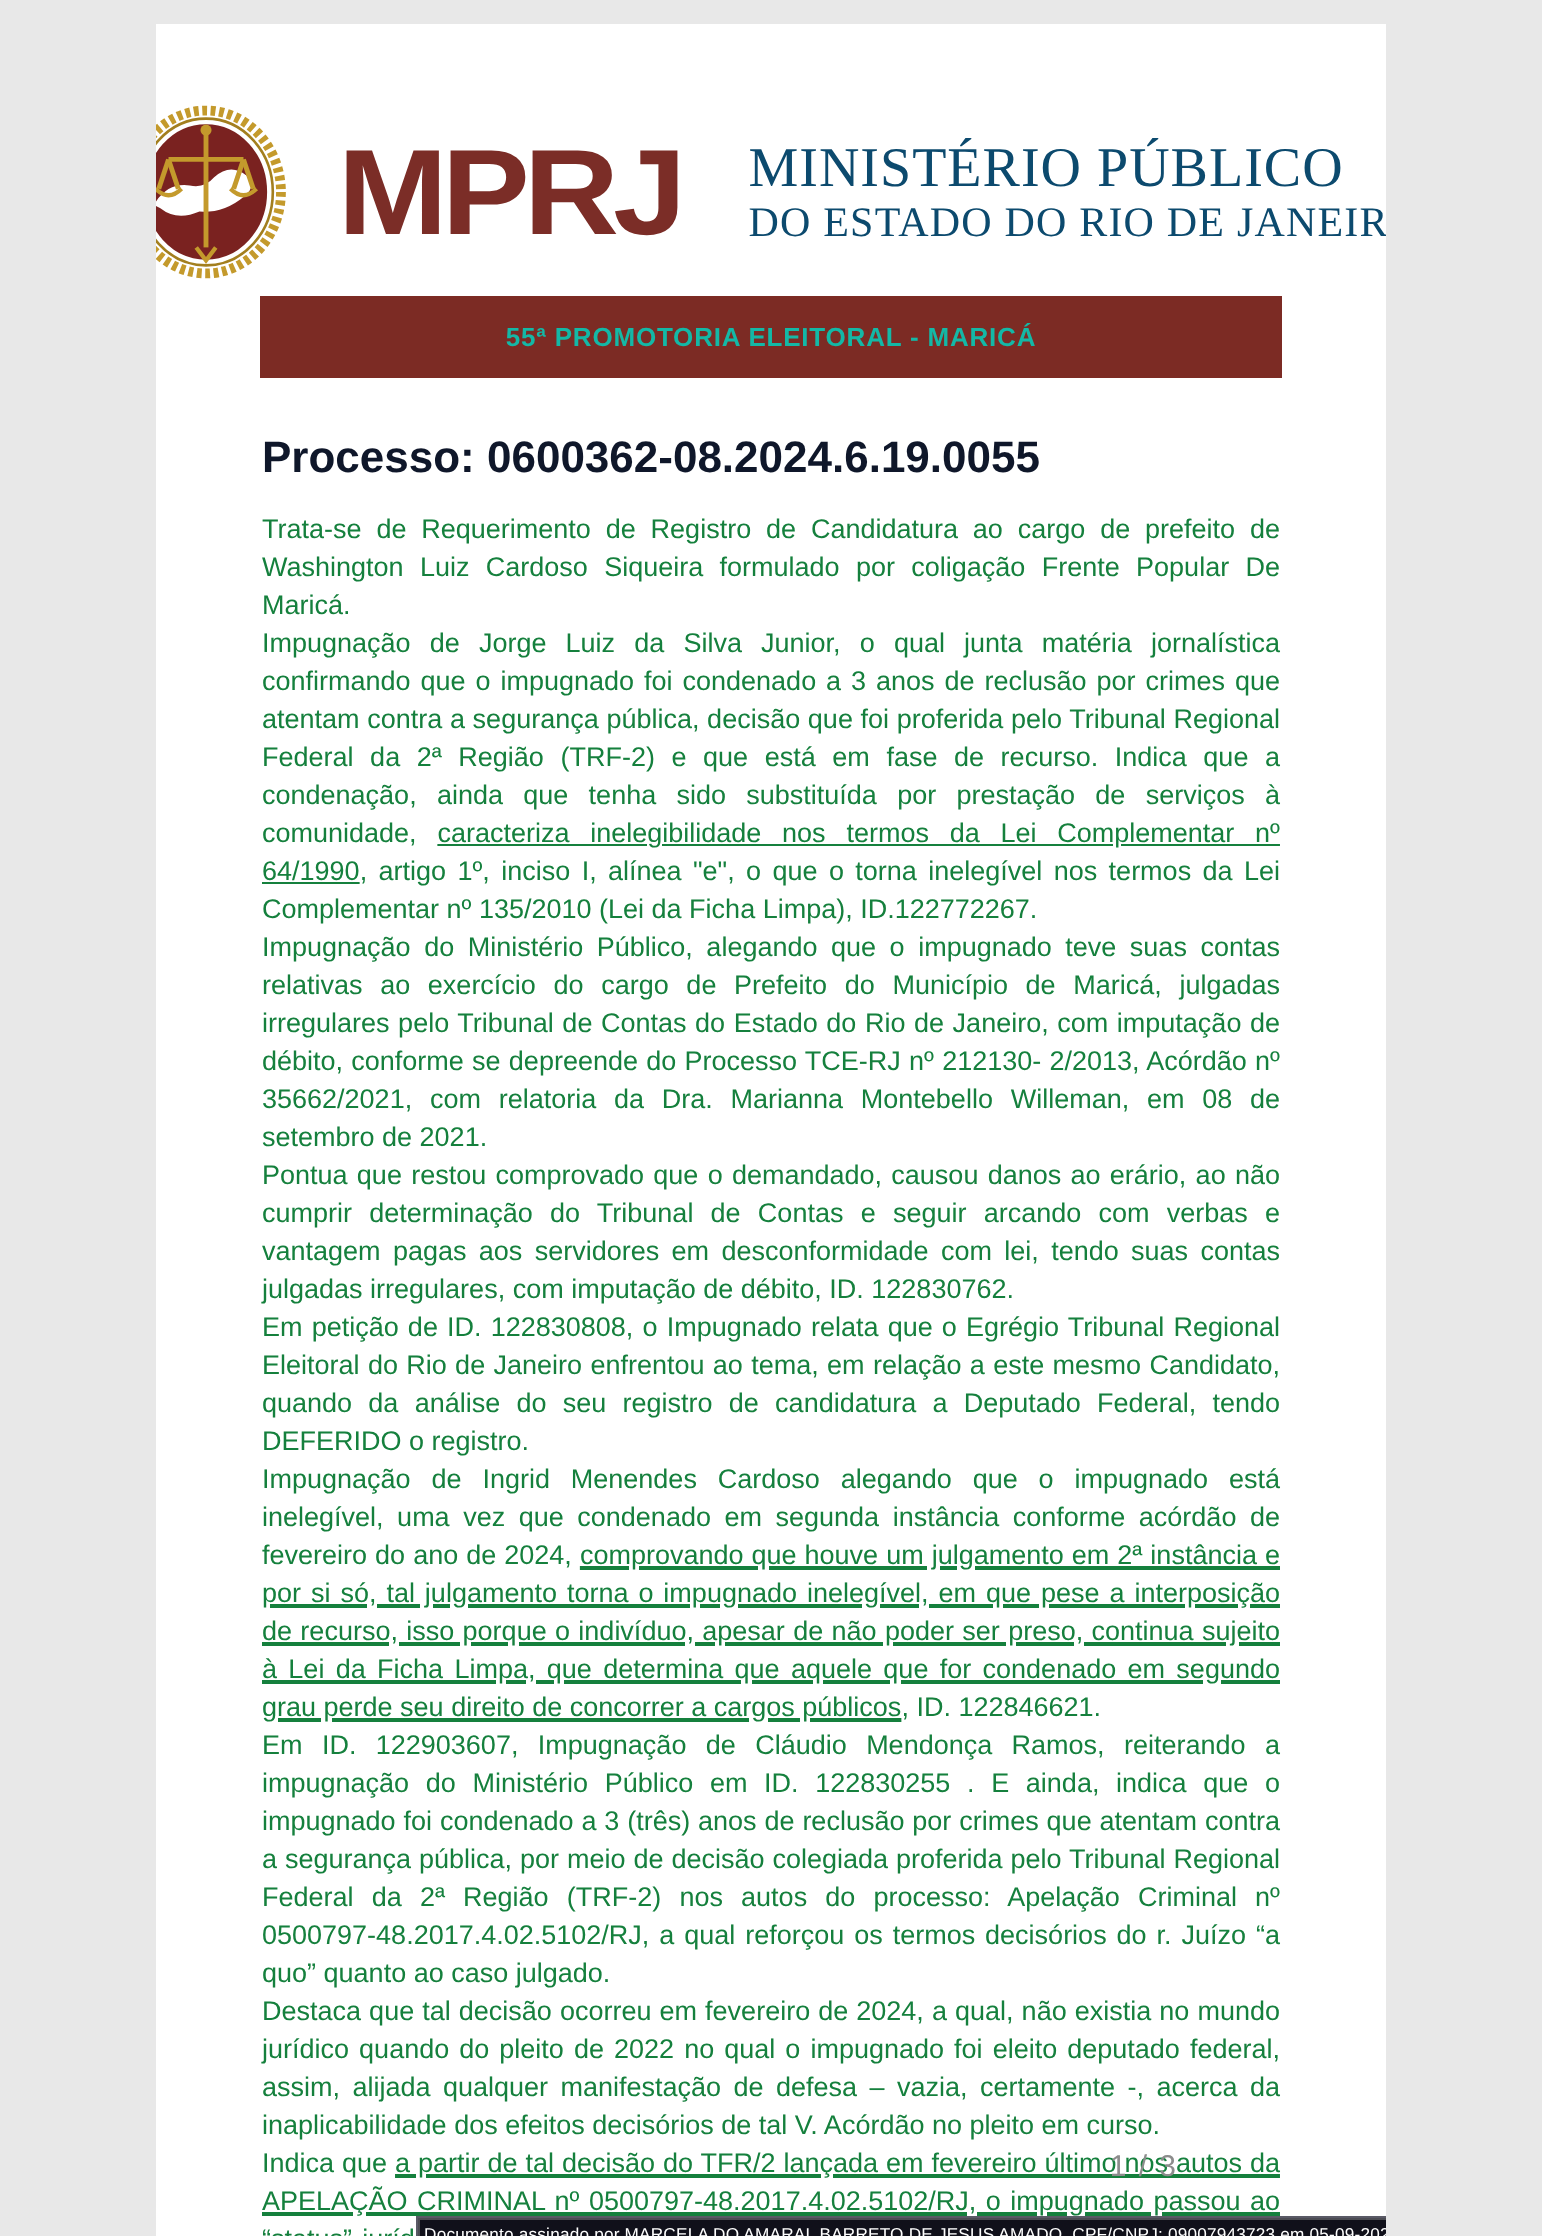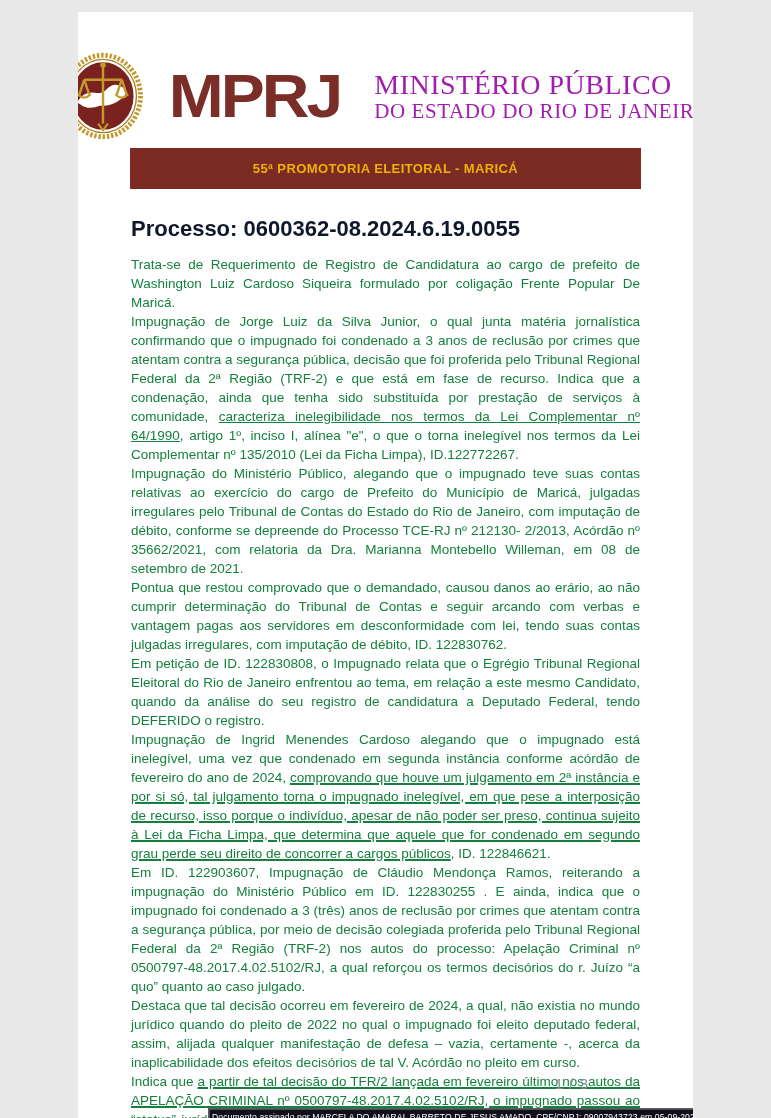--- a/index.html
+++ b/index.html
@@ -32,32 +32,32 @@
     transform: scaleY(0.92);
   }
   .logo-divider {
     width: 3px;
     height: 58px;
     background: #8a6a66;
     margin: 0 16px 0 18px;
   }
   .org-name {
     font-family: "Liberation Serif", serif;
-    color: #a21caf;
+    color: #0c4a6e;
     line-height: 1.05;
     white-space: nowrap;
   }
   .org-line1 { font-size: 28px; letter-spacing: 0.5px; }
   .org-line2 { font-size: 21px; letter-spacing: 0.6px; }
   
   .banner {
     margin: 6px 52px 0 52px;
     height: 41px;
     background: #7C2B24;
-    color: #eab308;
+    color: #14b8a6;
     display: flex;
     align-items: center;
     justify-content: center;
     font-size: 13px;
     font-weight: 700;
     letter-spacing: 0.4px;
   }
   
   .content { margin: 0 53px; }
   .doc-title {

